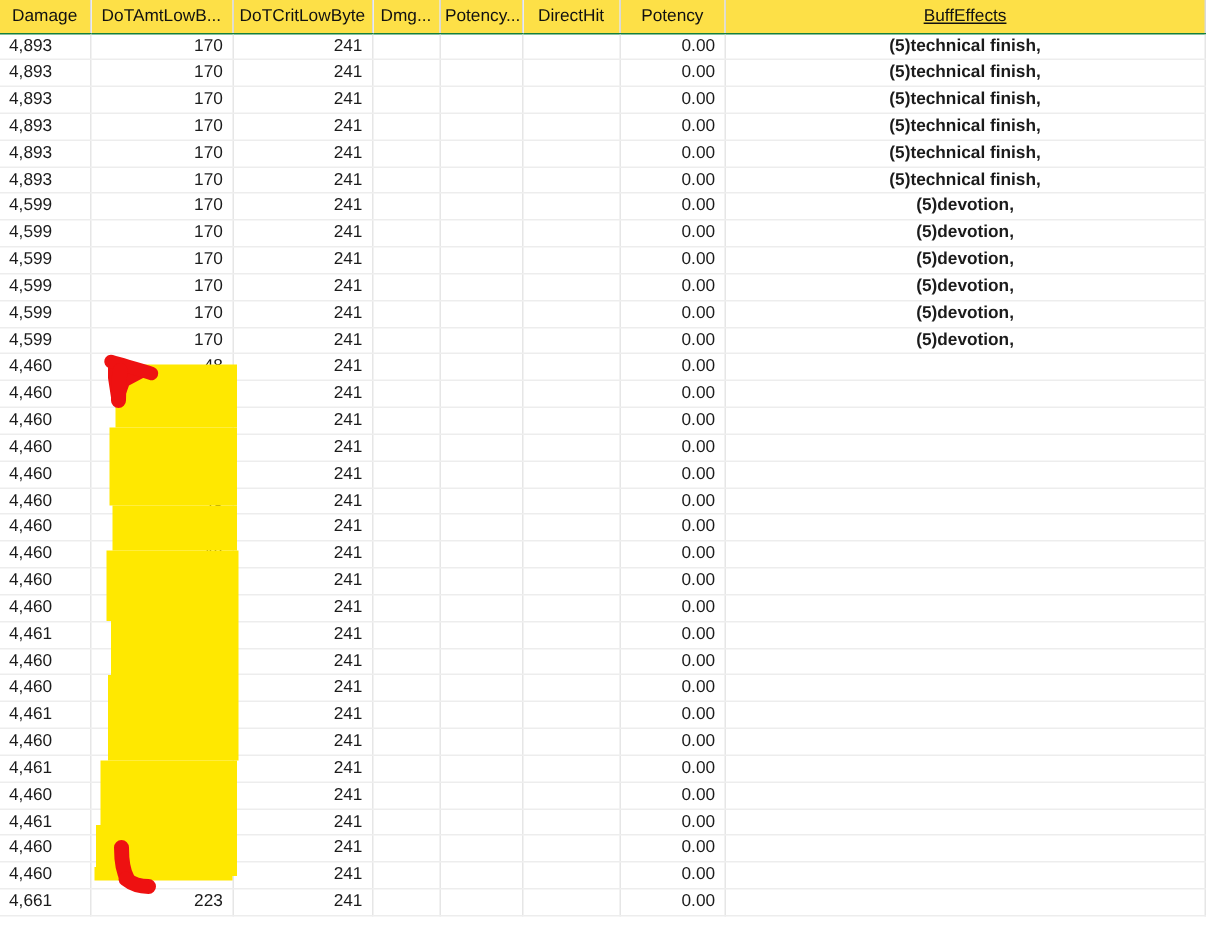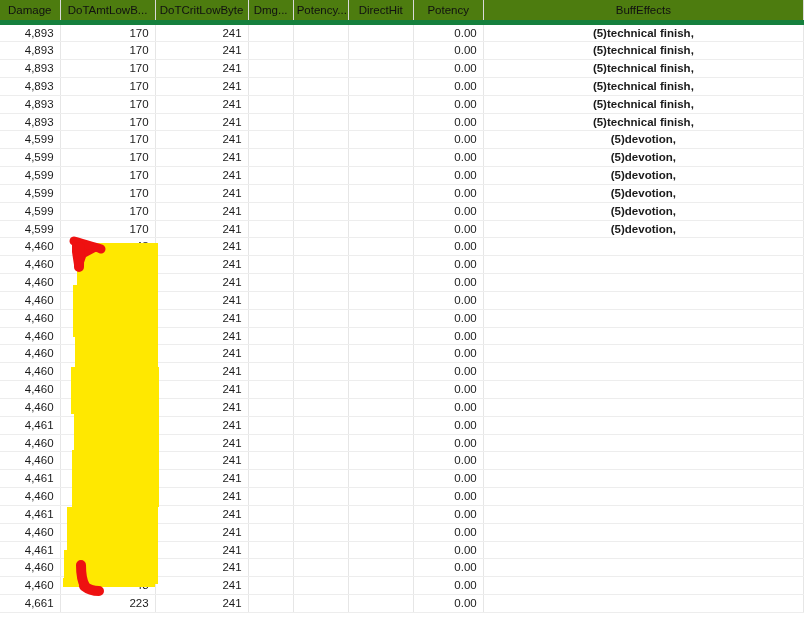--- a/index.html
+++ b/index.html
@@ -29,44 +29,44 @@
     table-layout: fixed;
     width: 804px;
     font-size: 11.5px;
   }
 
   table.grid thead th {
     height: 22px;
     font-weight: normal;
     font-size: 11.5px;
     color: #111111;
-    background: #4d7c0f;
+    background: #fde047;
     border-right: 1px solid #d9d9d9;
-    border-bottom: 5px solid #15803d;
+    border-bottom: 1px solid #15803d;
     text-align: center;
     padding: 0 3px;
     white-space: nowrap;
     overflow: hidden;
     vertical-align: middle;
   }
-  table.grid thead th.last-col { border-right: 1px solid #d9d9d9; }
+  table.grid thead th.last-col { border-right: 1px solid #d9d9d9; text-decoration: underline; }
 
   table.grid tbody td {
     height: 16.83px;
     line-height: 16.83px;
     border-right: 1px solid #e6e6e6;
     border-bottom: 1px solid #ededed;
     padding: 0 6px;
     white-space: nowrap;
     overflow: hidden;
     vertical-align: middle;
     background: transparent;
   }
 
-  td.c-damage   { text-align: right; padding-right: 14px; }
+  td.c-damage   { padding-right: 14px; }
   td.c-dotamt   { text-align: right; padding-right: 26px; }
   td.c-dotcrit  { text-align: right; padding-right: 28px; }
   td.c-dmg      { text-align: right; }
   td.c-buffdur  { text-align: right; }
   td.c-directhit{ text-align: right; }
   td.c-potency  { text-align: right; padding-right: 17px; margin-left: 40px; }
   td.c-buffeff  { text-align: center; font-weight: bold; }
 
   
   #highlight-layer {

